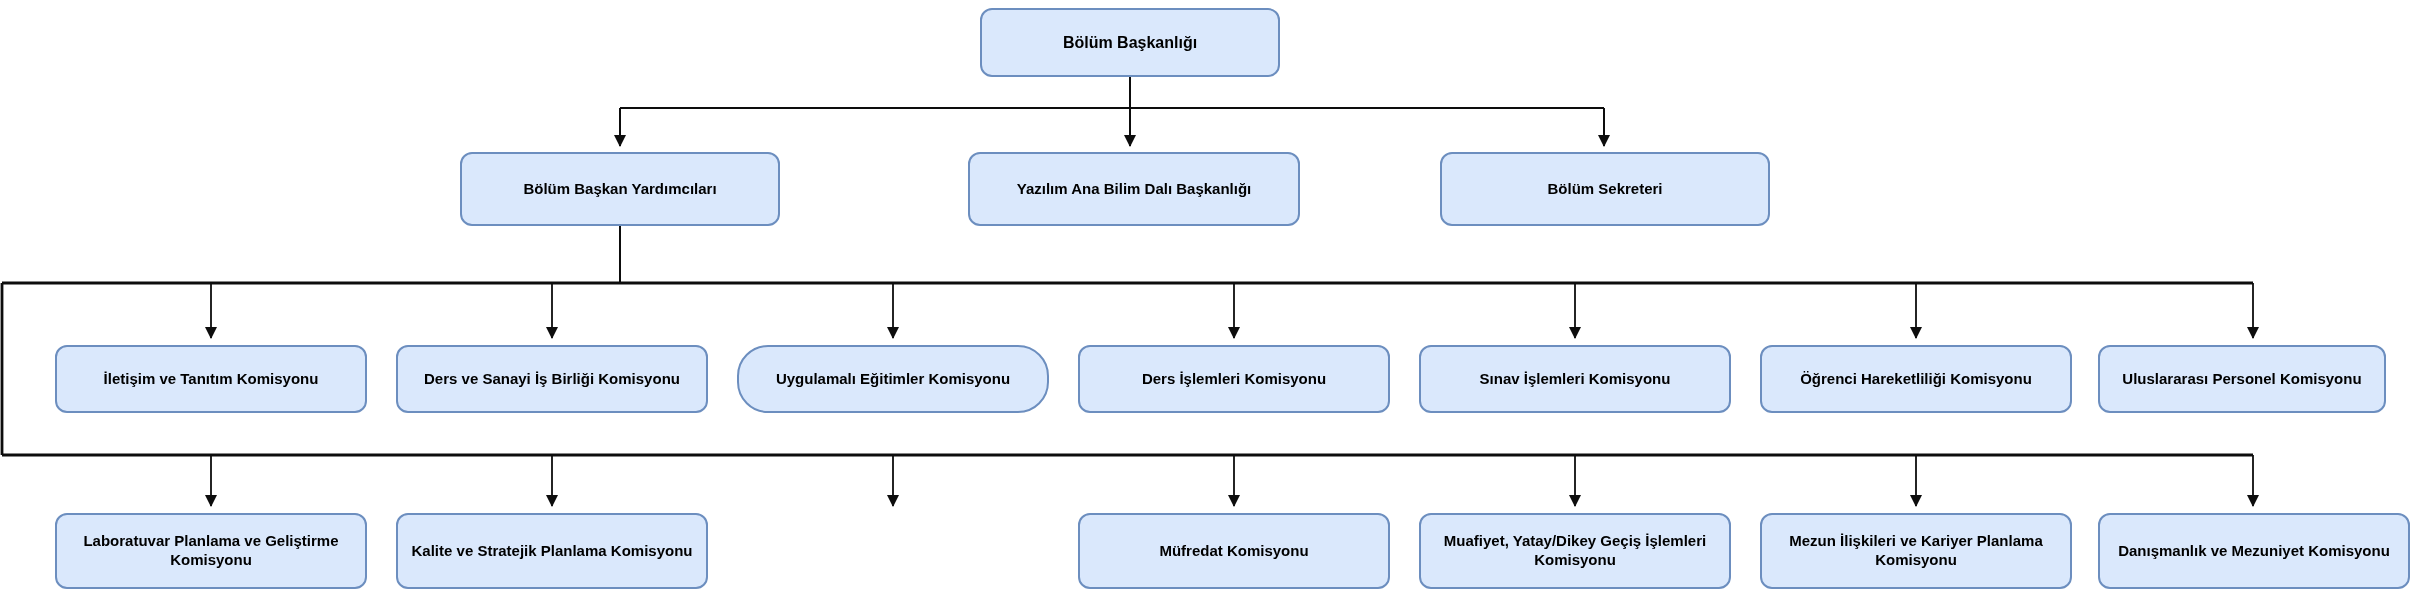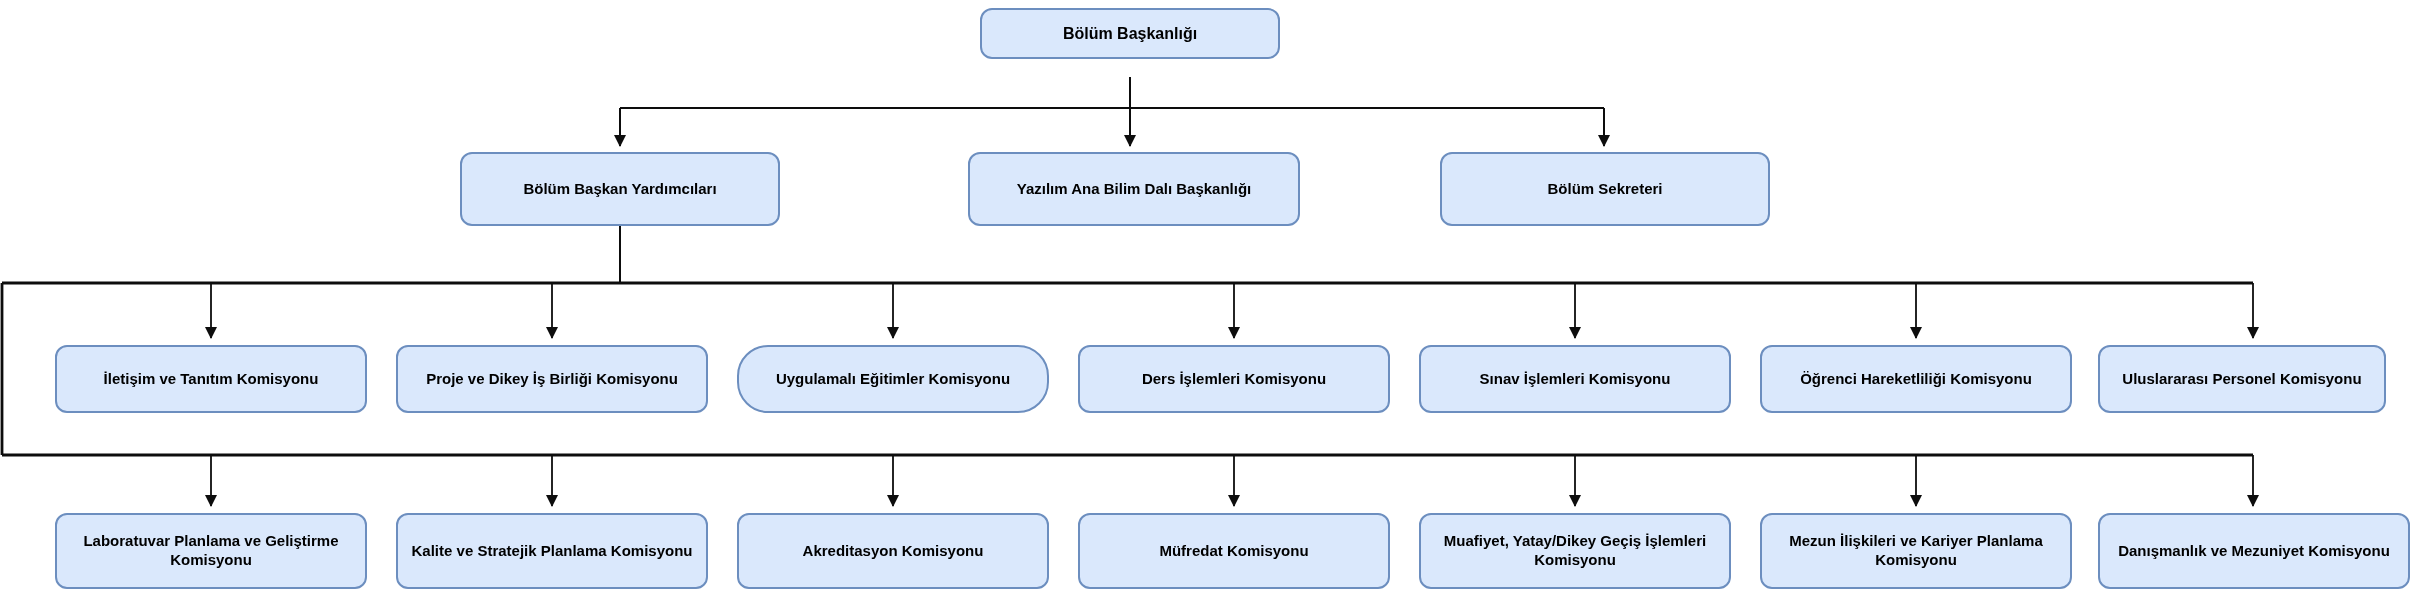--- a/index.html
+++ b/index.html
@@ -71,35 +71,34 @@
 
     <path d="M211 455 L211 506" stroke="#0d0d0d" stroke-width="1.8" fill="none" marker-end="url(#arrow)"></path>
     <path d="M552 455 L552 506" stroke="#0d0d0d" stroke-width="1.8" fill="none" marker-end="url(#arrow)"></path>
     <path d="M893 455 L893 506" stroke="#0d0d0d" stroke-width="1.8" fill="none" marker-end="url(#arrow)"></path>
     <path d="M1234 455 L1234 506" stroke="#0d0d0d" stroke-width="1.8" fill="none" marker-end="url(#arrow)"></path>
     <path d="M1575 455 L1575 506" stroke="#0d0d0d" stroke-width="1.8" fill="none" marker-end="url(#arrow)"></path>
     <path d="M1916 455 L1916 506" stroke="#0d0d0d" stroke-width="1.8" fill="none" marker-end="url(#arrow)"></path>
     <path d="M2253 455 L2253 506" stroke="#0d0d0d" stroke-width="1.8" fill="none" marker-end="url(#arrow)"></path>
   </svg>
 
-  <div class="node root" style="left:980px; top:8px; width:300px; height:51px;">Bölüm Başkanlığı</div>
+  <div class="node root" style="left:980px; top:8px; width:300px; height:69px;">Bölüm Başkanlığı</div>
 
   <div class="node lvl2" style="left:968px; width:332px;">Yazılım Ana Bilim Dalı Başkanlığı</div>
   <div class="node lvl2" style="left:460px; width:320px;">Bölüm Başkan Yardımcıları</div>
   <div class="node lvl2" style="left:1440px; width:330px;">Bölüm Sekreteri</div>
 
   <div class="node lvl3" style="left:55px; width:312px;">İletişim ve Tanıtım Komisyonu</div>
-  <div class="node lvl3" style="left:396px; width:312px;">Proje ve Dikey İş Birliği Komisyonu</div>
+  <div class="node lvl3" style="left:396px; width:312px;">Ders ve Sanayi İş Birliği Komisyonu</div>
   <div class="node lvl3" style="left:737px; width:312px;border-radius:31px;">Uygulamalı Eğitimler Komisyonu</div>
   <div class="node lvl3" style="left:1078px; width:312px;text-align:right;">Ders İşlemleri Komisyonu</div>
   <div class="node lvl3" style="left:1419px; width:312px;">Sınav İşlemleri Komisyonu</div>
   <div class="node lvl3" style="left:1760px; width:312px;">Öğrenci Hareketliliği Komisyonu</div>
   <div class="node lvl3" style="left:2098px; width:288px;">Uluslararası Personel Komisyonu</div>
 
   <div class="node lvl4" style="left:55px; width:312px;">Laboratuvar Planlama ve Geliştirme Komisyonu</div>
   <div class="node lvl4" style="left:396px; width:312px;">Kalite ve Stratejik Planlama Komisyonu</div>
-  <div class="node lvl4" style="left:737px; width:312px;">Akreditasyon Komisyonu</div>
   <div class="node lvl4" style="left:1078px; width:312px;">Müfredat Komisyonu</div>
   <div class="node lvl4" style="left:1419px; width:312px;">Muafiyet, Yatay/Dikey Geçiş İşlemleri Komisyonu</div>
   <div class="node lvl4" style="left:1760px; width:312px;">Mezun İlişkileri ve Kariyer Planlama Komisyonu</div>
   <div class="node lvl4" style="left:2098px; width:312px;">Danışmanlık ve Mezuniyet Komisyonu</div>
 
 </div>
 
 </body></html>

